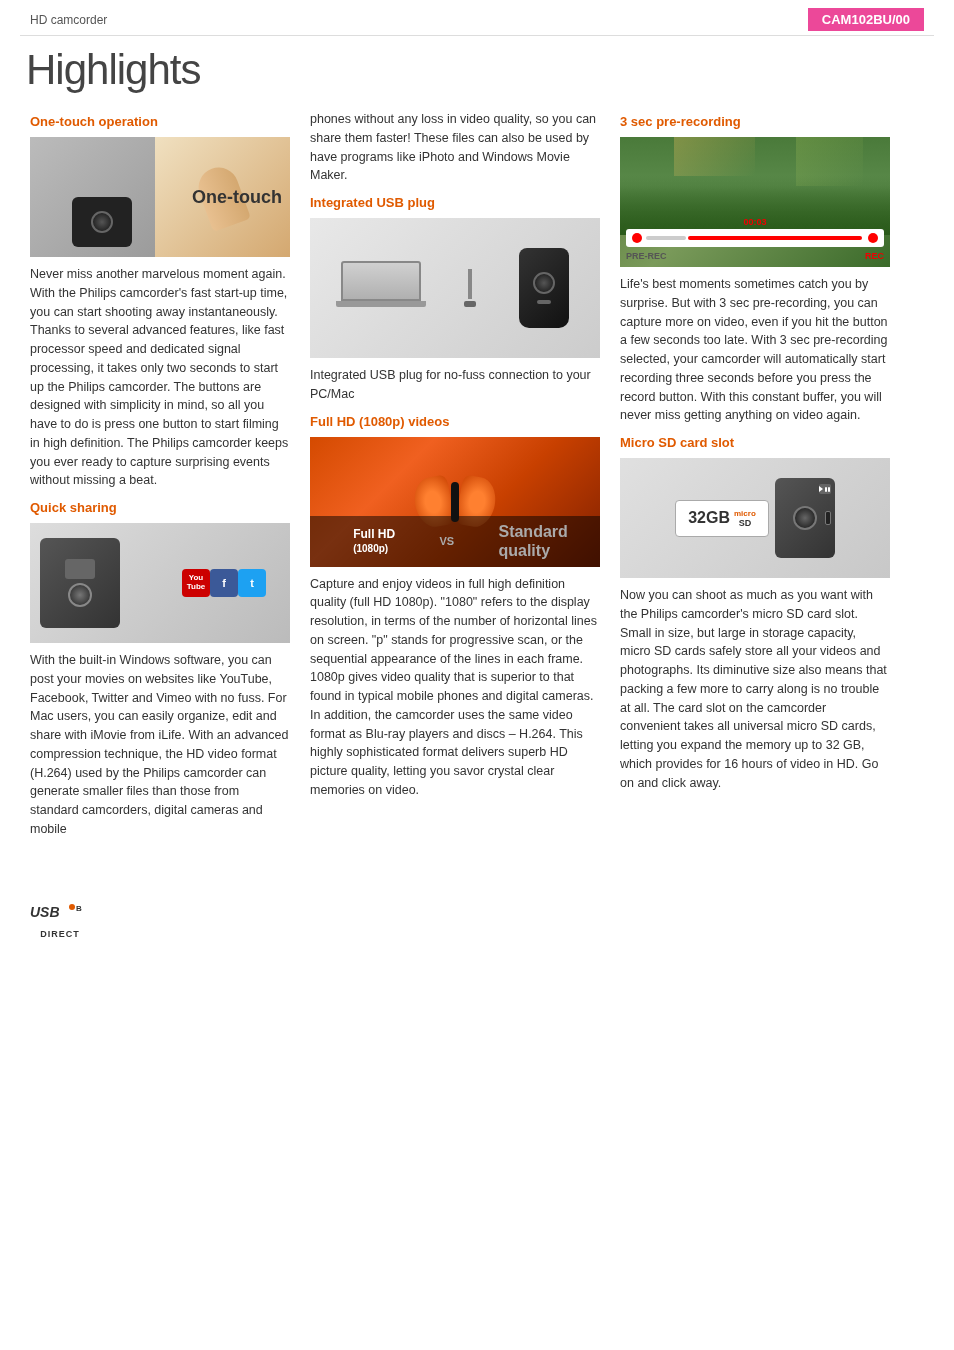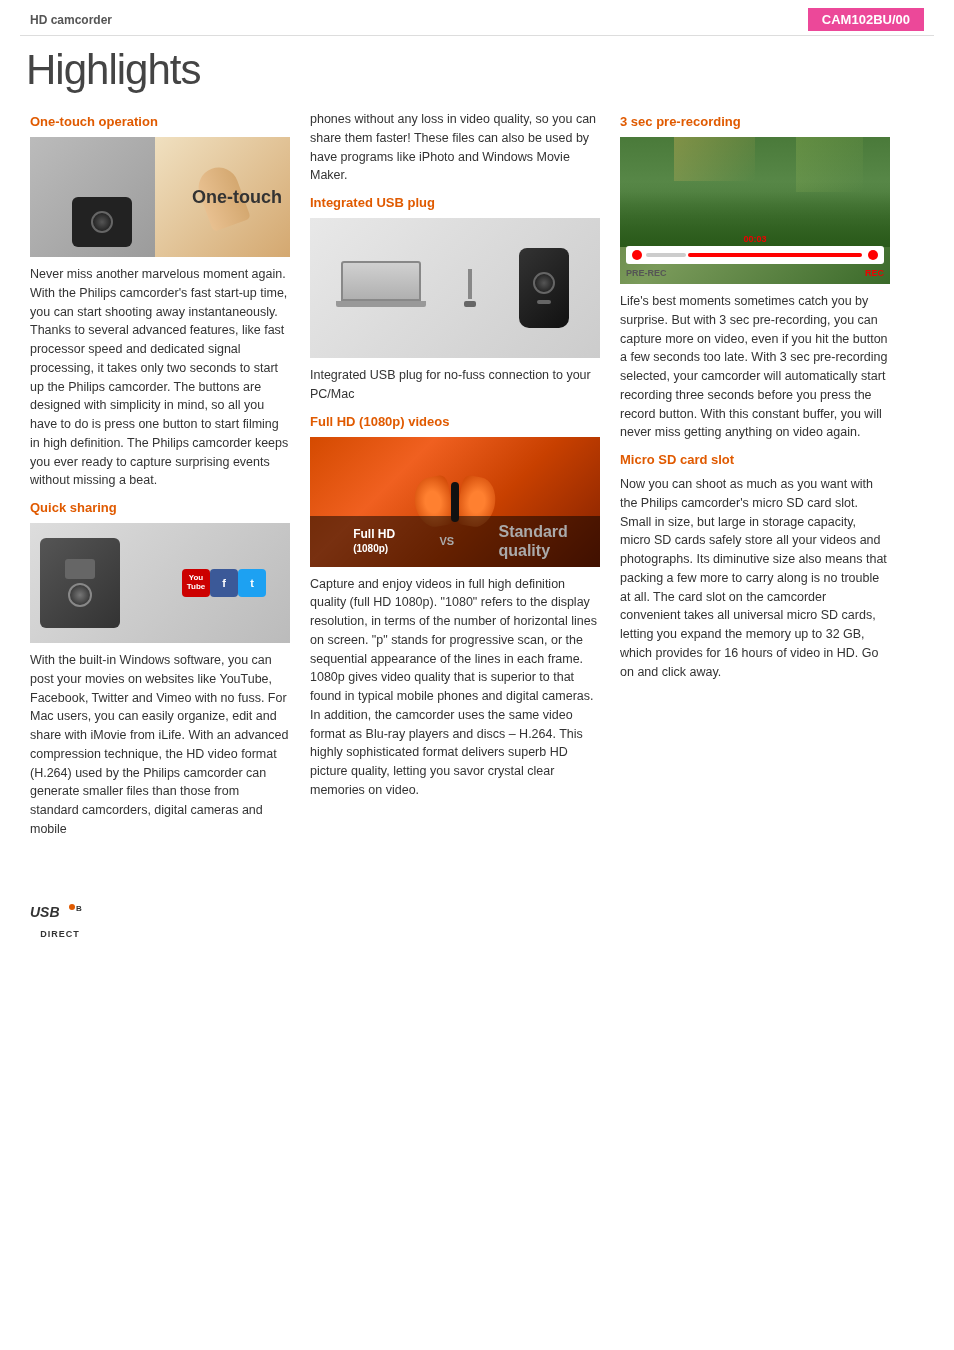--- a/index.html
+++ b/index.html
@@ -17,21 +17,20 @@
     .header {
       display: flex;
       justify-content: space-between;
       align-items: center;
       padding: 8px 30px 4px 30px;
       border-bottom: none;
     }
     .header-left {
       font-size: 12px;
       color: #555;
-      font-weight: bold;
     }
     .header-right {
       background: #ec4899;
       color: #fff;
       font-size: 13px;
       font-weight: bold;
       padding: 4px 14px;
     }
 
     
@@ -438,21 +437,21 @@
         </div>
       </div>
       <p>Capture and enjoy videos in full high definition quality (full HD 1080p). "1080" refers to the display resolution, in terms of the number of horizontal lines on screen. "p" stands for progressive scan, or the sequential appearance of the lines in each frame. 1080p gives video quality that is superior to that found in typical mobile phones and digital cameras. In addition, the camcorder uses the same video format as Blu-ray players and discs – H.264. This highly sophisticated format delivers superb HD picture quality, letting you savor crystal clear memories on video.</p>
     </div>
   </div>
 
   <div class="col">
 
     <div>
       <div class="section-title">3 sec pre-recording</div>
-      <div class="feature-img img-pre-rec" style="height:147px;">
+      <div class="feature-img img-pre-rec" style="height:130px;">
 
         <div style="position:absolute;top:0;left:0;width:100%;height:75%;background:linear-gradient(to bottom, #4a7a3a,#5a8a4a,#3a6a2a);overflow:hidden;">
 
           <div style="position:absolute;bottom:0;left:0;width:100%;height:60%;background:linear-gradient(to top,#2a5a1a,transparent);"></div>
 
           <div style="position:absolute;top:0;left:20%;width:30%;height:40%;background:linear-gradient(135deg,rgba(255,200,100,0.3),transparent);"></div>
           <div style="position:absolute;top:0;right:10%;width:25%;height:50%;background:linear-gradient(135deg,rgba(200,220,100,0.2),transparent);"></div>
         </div>
 
         <div style="position:relative;z-index:5;width:100%;">
@@ -467,20 +466,44 @@
             <span class="prerec-label-pre">PRE-REC</span>
             <span class="prerec-label-rec">REC</span>
           </div>
         </div>
       </div>
       <p>Life's best moments sometimes catch you by surprise. But with 3 sec pre-recording, you can capture more on video, even if you hit the button a few seconds too late. With 3 sec pre-recording selected, your camcorder will automatically start recording three seconds before you press the record button. With this constant buffer, you will never miss getting anything on video again.</p>
     </div>
 
     <div>
       <div class="section-title">Micro SD card slot</div>
+      <div class="feature-img img-microsd" style="height:120px;background:linear-gradient(135deg,#e0e0e0,#c8c8c8);">
+        <div class="sdcard-visual">
+
+          <div class="sdcard-body">
+            <span style="font-size:16px;font-weight:bold;color:#333;">32GB</span>
+            <div style="display:flex;flex-direction:column;align-items:center;">
+              <span style="font-size:8px;color:#e05a00;font-weight:bold;">micro</span>
+              <span style="font-size:9px;color:#333;font-weight:bold;">SD</span>
+            </div>
+          </div>
+
+          <div style="width:60px;height:80px;background:linear-gradient(135deg,#555,#333);border-radius:6px;position:relative;display:flex;align-items:center;justify-content:center;">
+            <div style="width:24px;height:24px;border-radius:50%;background:radial-gradient(#666,#111);border:2px solid #777;"></div>
+
+            <div style="position:absolute;right:4px;top:50%;transform:translateY(-50%);width:6px;height:14px;background:#222;border-radius:2px;border:1px solid #777;"></div>
+
+            <div style="position:absolute;top:6px;right:4px;width:12px;height:10px;background:#666;border-radius:2px;display:flex;align-items:center;justify-content:center;">
+              <div style="width:0;height:0;border-top:3px solid transparent;border-bottom:3px solid transparent;border-left:4px solid #fff;margin-right:1px;"></div>
+              <div style="width:2px;height:5px;background:#fff;border-radius:1px;margin:0 1px;"></div>
+              <div style="width:2px;height:5px;background:#fff;border-radius:1px;"></div>
+            </div>
+          </div>
+        </div>
+      </div>
       <p>Now you can shoot as much as you want with the Philips camcorder's micro SD card slot. Small in size, but large in storage capacity, micro SD cards safely store all your videos and photographs. Its diminutive size also means that packing a few more to carry along is no trouble at all. The card slot on the camcorder convenient takes all universal micro SD cards, letting you expand the memory up to 32 GB, which provides for 16 hours of video in HD. Go on and click away.</p>
     </div>
   </div>
 
 </div>
 
 <div class="footer">
   <div class="usb-direct-logo">
 
     <svg width="60" height="30" viewBox="0 0 60 30">

